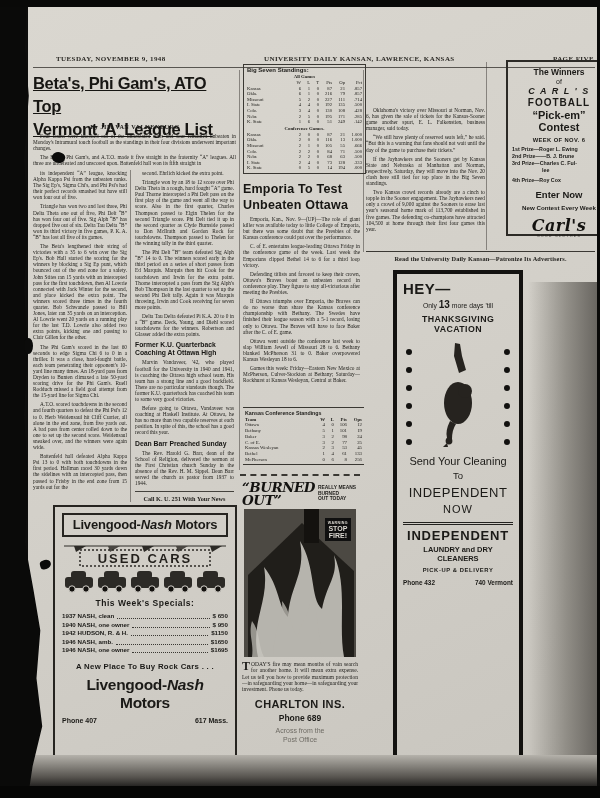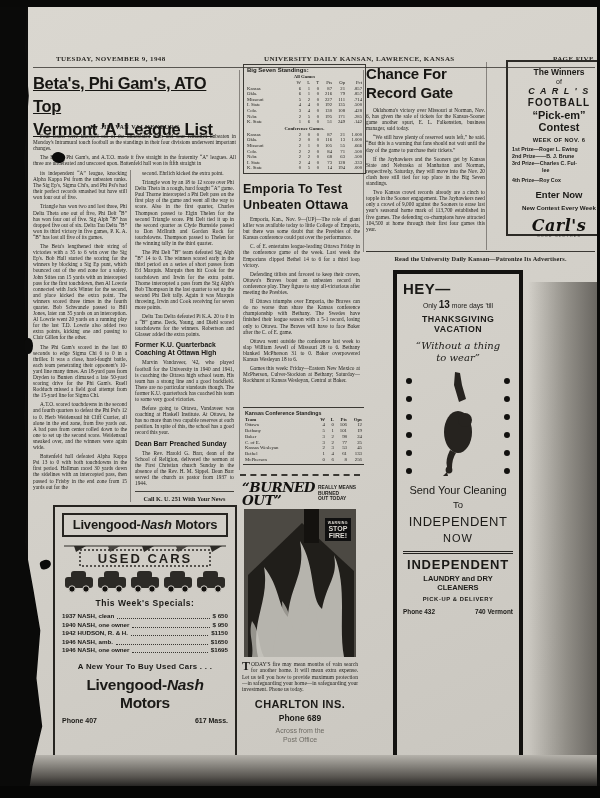--- a/index.html
+++ b/index.html
@@ -448,24 +448,20 @@
     </div>
     <p class="ch-body"><span class="dropcap">T</span><span>ODAY'S fire may mean months of vain search for another home. It will mean extra expense. Let us tell you how to provide maximum protection—in safeguarding your home—in safeguarding your investment. Phone us today.</span></p>
     <div class="ch-name">CHARLTON INS.</div>
     <div class="ch-phone">Phone 689</div>
     <div class="ch-loc">
       <div>Across from the</div>
       <div>Post Office</div>
     </div>
   </div>
 
-  <div class="abs gate-hl">
-    <div>Chance For</div>
-    <div>Record Gate</div>
-  </div>
   <div class="abs gate-body bodytxt">
 
   <p>Oklahoma's victory over Missouri at Norman, Nov. 6, has given the sale of tickets for the Kansas-Sooner game another spurt, E. L. Falkenstien, business manager, said today.</p>
       <p>“We still have plenty of reserved seats left,” he said. “But this is a warning that fans should not wait until the day of the game to purchase their tickets.”</p>
       <p>If the Jayhawkers and the Sooners get by Kansas State and Nebraska at Manhattan and Norman, respectively, Saturday, they will move into the Nov. 20 clash here still tied for top place in the Big Seven standings.</p>
       <p>Two Kansas crowd records already are a cinch to topple in the Sooner engagement. The Jayhawkers need only a crowd of 9,000 against the Sooners to erase last year's seasonal home mark of 113,700 established in five games. The defending co-champions have attracted 104,500 at home through their first four games this year.</p>
     </div>
   <div class="abs promo-rule"></div>
   <div class="abs promo">Read the University Daily Kansan—Patronize Its Advertisers.</div>
 
@@ -492,24 +488,20 @@
   <div class="abs hey">
     <div class="hey-title">HEY—</div>
     <div class="hey-days">
       <span>Only</span>
       <b>13</b>
       <span>more days 'till</span>
     </div>
     <div class="hey-tg">
       <div>THANKSGIVING</div>
       <div>VACATION</div>
-    </div>
-    <div class="hey-quote">
-      <div>“Without a thing</div>
-      <div>to wear”</div>
     </div>
     <div class="turkey-row">
       <div class="dotcol">
         <div class="dot"></div>
           <div class="dot"></div>
           <div class="dot"></div>
           <div class="dot"></div>
           <div class="dot"></div>
           <div class="dot"></div>
       </div>
@@ -604,21 +596,21 @@
         <span>1946 NASH, amb.</span>
         <span class="spec-dots"></span>
         <span class="spec-price">$1650</span>
       </div>
         <div class="spec-row">
         <span>1946 NASH, one owner</span>
         <span class="spec-dots"></span>
         <span class="spec-price">$1695</span>
       </div>
       </div>
-    <div class="lng-tag">A New Your To Buy Used Cars . . .</div>
+    <div class="lng-tag">A New Place To Buy Rock Cars . . .</div>
     <div class="lng-name">
       <span>Livengood-</span><i>Nash</i><span> Motors</span>
     </div>
     <div class="lng-foot">
       <span>Phone 407</span>
       <span>617 Mass.</span>
     </div>
   </div>
 
   <div class="shade-right"></div>

